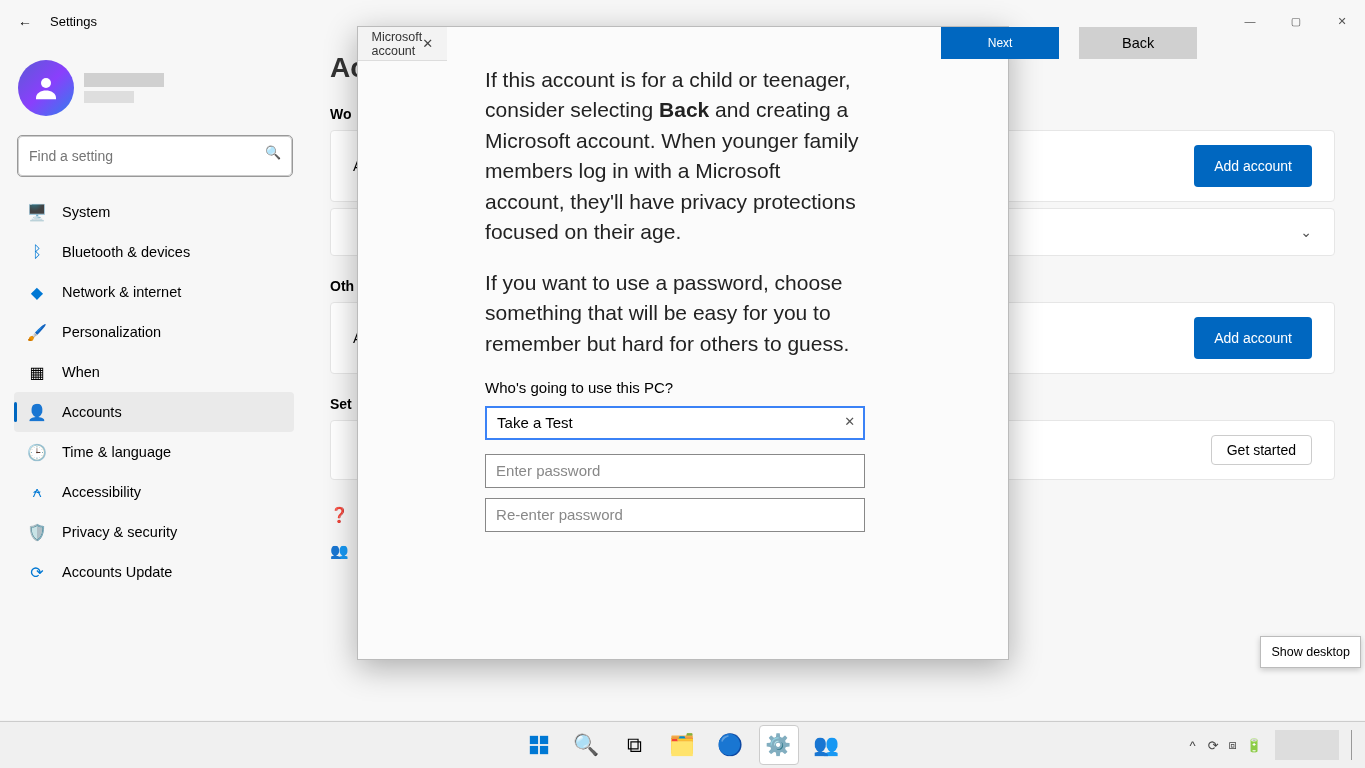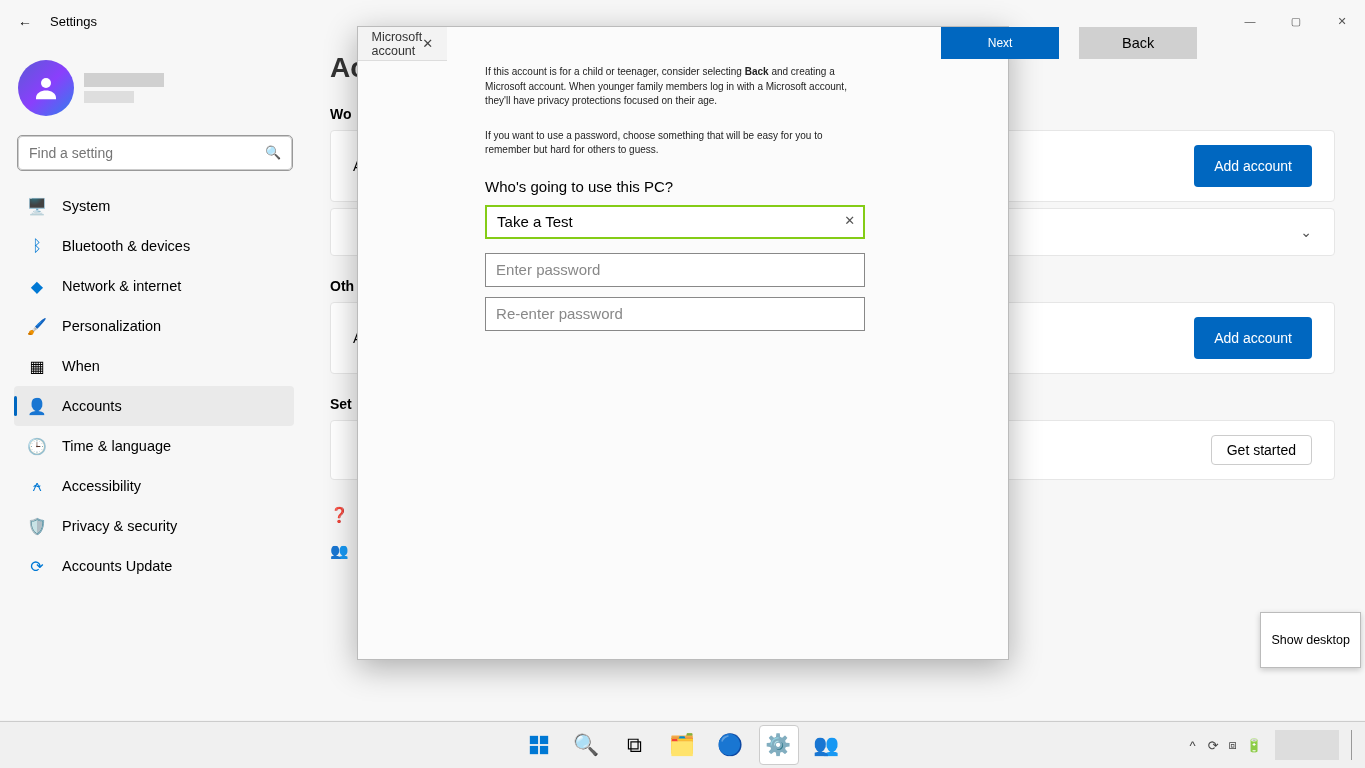--- a/index.html
+++ b/index.html
@@ -29,21 +29,21 @@
     background: linear-gradient(135deg,#5b5bd6,#8a3ffc,#2f80ed);
     display:flex; align-items:center; justify-content:center;
   }
   .avatar svg { width:30px; height:30px; fill:#fff; }
   .user-text { font-size:13px; }
   .user-text .ph { background:#d0d0d0; width:80px; height:14px; margin-bottom:4px;}
   .user-text .ph2 { background:#dedede; width:50px; height:12px;}
   
   .search-wrap { padding: 0 8px 16px 6px; position:relative;}
   .search-input {
-    width: 100%; height: 34px; border:1px solid #ccc; border-radius:4px;
+    width: 100%; height: 40px; border:1px solid #ccc; border-radius:4px;
     background:#fff; padding: 0 34px 0 10px; font-size:14px; outline:1px solid #999;
   }
   .search-icon { position:absolute; right:18px; top:9px; font-size:13px; color:#555;}
   
   .nav { }
   .nav-item {
     display:flex; align-items:center; gap:16px; height:40px; padding:0 14px;
     border-radius:4px; font-size:14.5px; cursor:pointer; margin:0 6px 0 2px;
   }
   .nav-item.selected { background:#eaeaea; position:relative;}
@@ -86,24 +86,24 @@
     display:flex; flex-direction:row;
   }
   .modal-title {
     height:34px; display:flex; align-items:center; justify-content:space-between;
     padding:0 14px; font-size:12.5px; color:#333; border-bottom:1px solid #ddd;
     background:#f3f3f3;
   }
   .modal-close { cursor:pointer; font-size:13px; color:#444;}
   .modal-body { flex:1; padding: 38px 38px 0 38px; }
   .modal-body h2 { font-size:26px; font-weight:400; color:#222; margin-bottom:18px;}
-  .modal-body p { font-size:10px; color:#222; line-height:1.45; margin-bottom:20px;}
+  .modal-body p { font-size:21px; color:#222; line-height:1.45; margin-bottom:20px;}
   .field-label { font-size:15px; margin-bottom:10px; margin-top:8px;}
   .text-field {
-    width:380px; height:34px; border:2px solid #84cc16; background:#fff;
+    width:380px; height:34px; border:2px solid #3b82f6; background:#fff;
     padding:0 30px 0 10px; font-size:15px; outline:none;
   }
   .text-field-wrap { position:relative; width:380px; margin-bottom:14px;}
   .clear-x { position:absolute; right:10px; top:8px; font-size:13px; color:#555; cursor:pointer;}
   .pw-field {
     width:380px; height:34px; border:1px solid #888; background:#fff;
     padding:0 10px; font-size:15px; outline:none; margin-bottom:10px;
   }
   .pw-field::placeholder { color:#888;}
   .modal-footer {
@@ -133,21 +133,21 @@
   .tb-icon.active { background:#fff; border:1px solid #ccc;}
   .taskbar-right {
     position:absolute; right:10px; display:flex; align-items:center; gap:12px;
     font-size:13px; color:#444;
   }
   .tray { display:flex; gap:10px; align-items:center;}
   .tray span { font-size:13px;}
   .datetime { width:64px; height:30px; background:#ddd;}
   .show-desktop {
     position:absolute; right:4px; bottom:52px;
-    background:#fff; border:1px solid #bbb; padding:20px 10px; font-size:12.5px;
+    background:#fff; border:1px solid #bbb; padding:8px 10px; font-size:12.5px;
     box-shadow:0 2px 6px rgba(0,0,0,0.2);
   }
 </style>
 </head>
 <body>
 
 <div class="window">
   <div class="titlebar">
     <div class="titlebar-left">
       <span class="back-btn">←</span>

